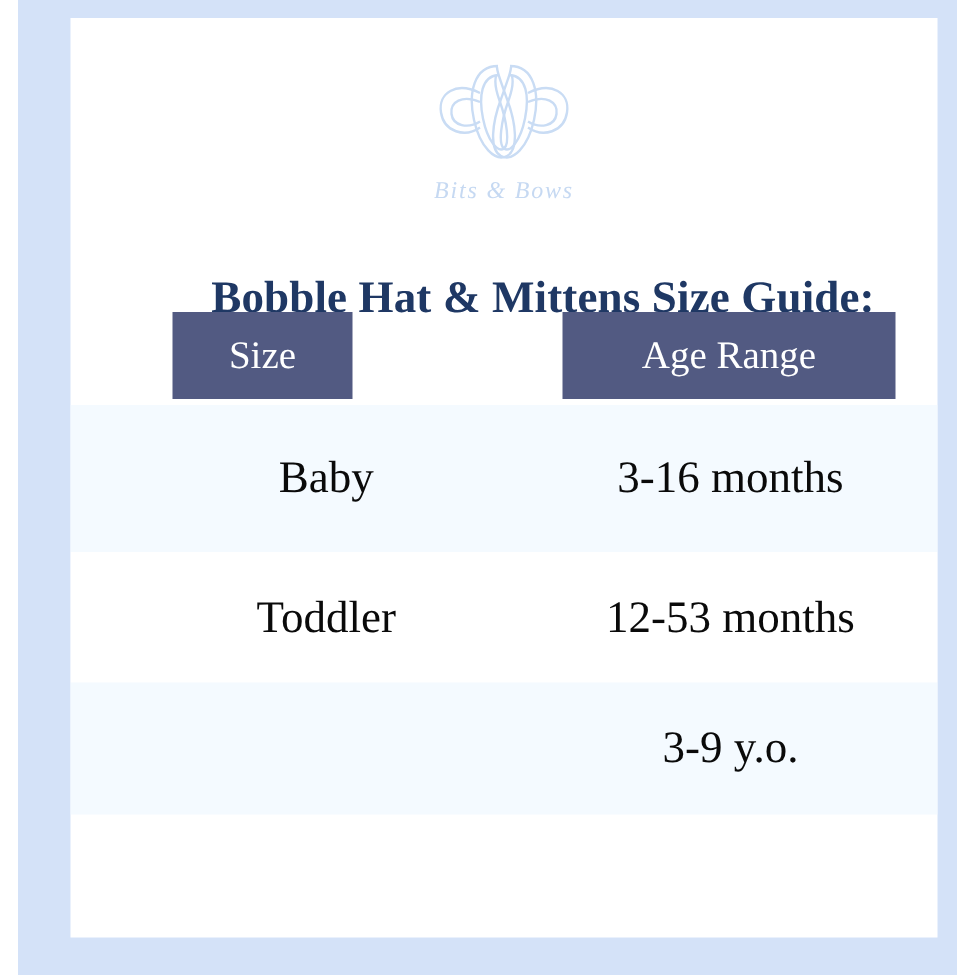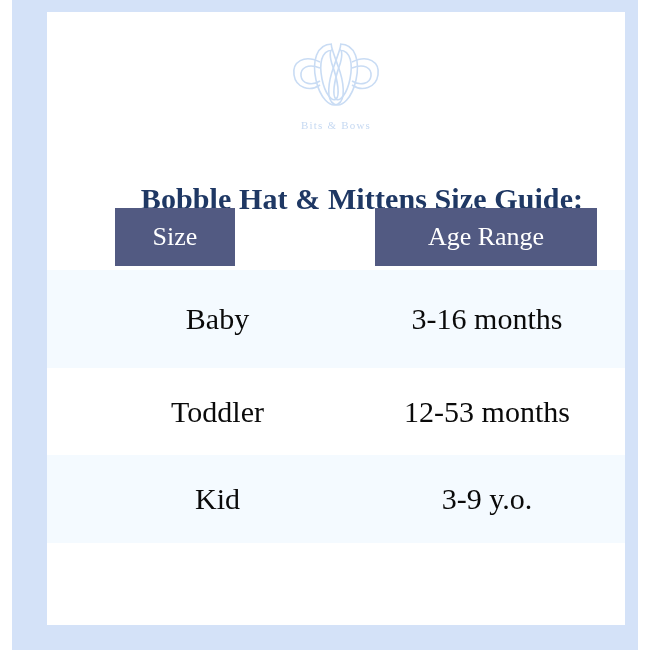--- a/index.html
+++ b/index.html
@@ -46,24 +46,25 @@
     text-align: center;
   }
   .logo-mark {
     display: block;
     margin: 0 auto;
   }
   .logo-wordmark {
     display: block;
     margin-top: 2px;
     font-family: "Liberation Serif", serif;
-    font-size: 11px;
+    font-size: 16px;
     letter-spacing: 1.2px;
     color: #c6d9f2;
     font-weight: 400;
+    font-style: italic;
   }
 
   
   .title {
     position: absolute;
     left: 0;
     top: 140px;
     width: 630px;
     text-align: center;
     font-family: "Liberation Serif", serif;
@@ -169,20 +170,19 @@
         <div class="cell size">Baby</div>
         <div class="cell age">3-16 months</div>
       </div>
 
       <div class="data-row plain row-toddler">
         <div class="cell size">Toddler</div>
         <div class="cell age">12-53 months</div>
       </div>
 
       <div class="data-row stripe row-kid">
-        <div class="cell size">Kid</div>
         <div class="cell age">3-9 y.o.</div>
       </div>
 
     </div>
 
   </div>
 </div>
 
 </body></html>

